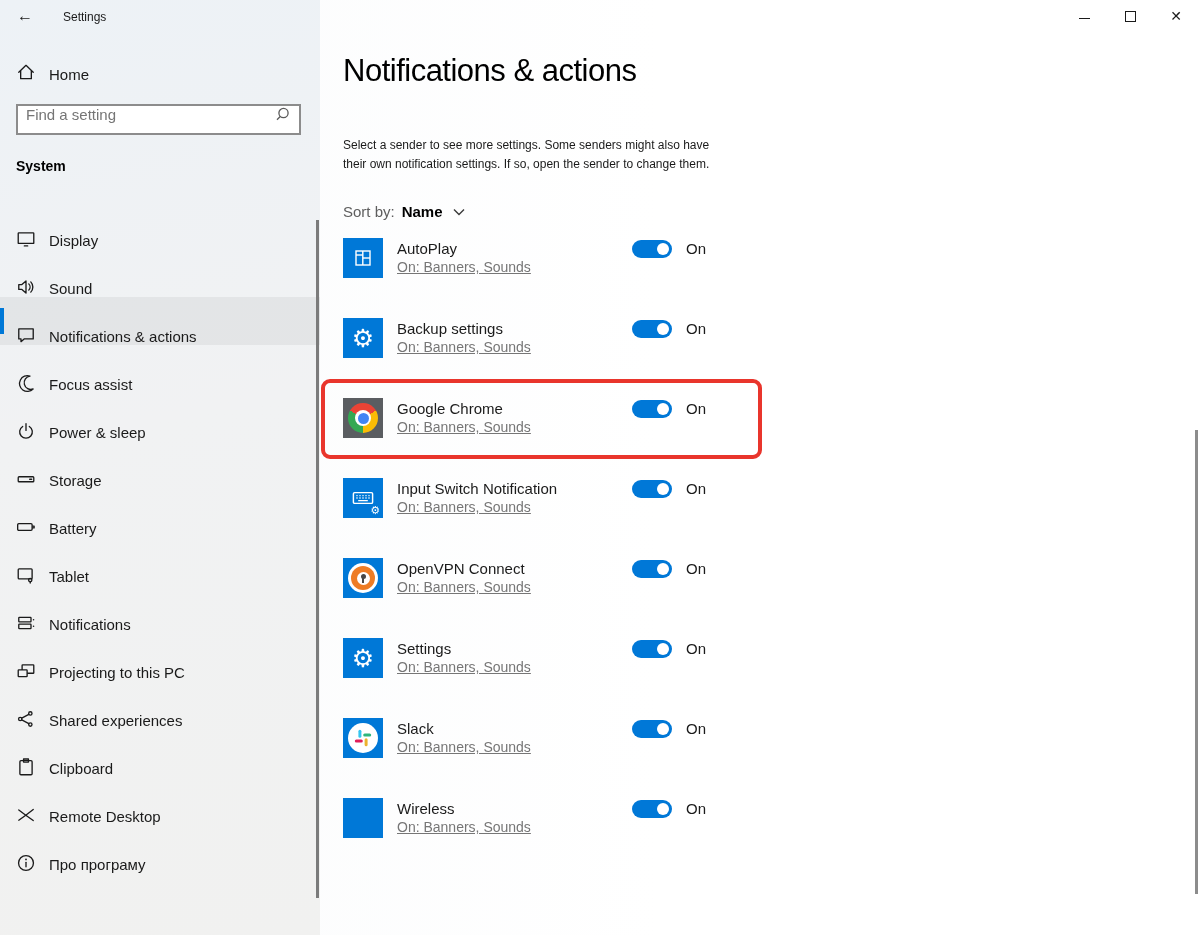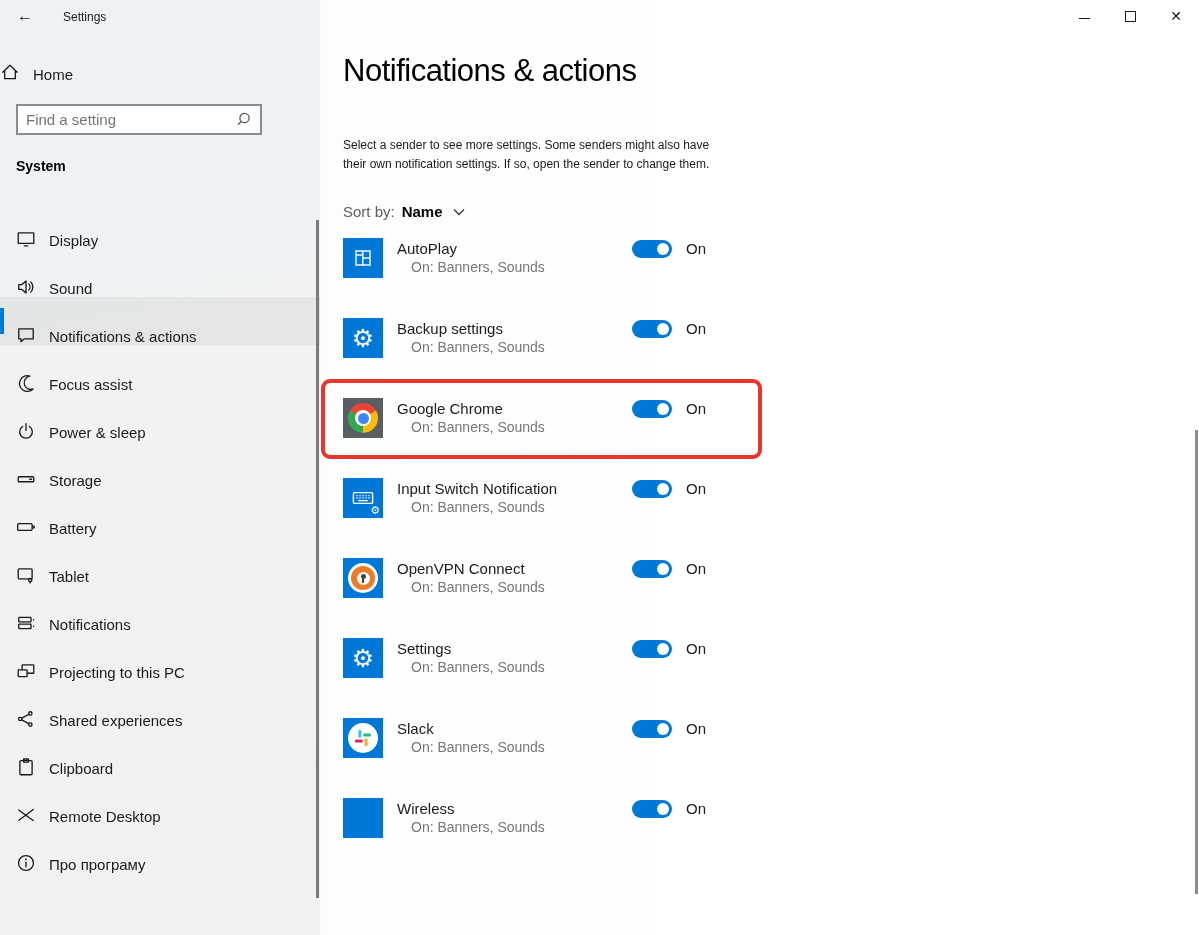--- a/index.html
+++ b/index.html
@@ -7,26 +7,26 @@
   body { font-family:"Liberation Sans","DejaVu Sans",sans-serif; background:#fff; overflow:hidden; }
   .window { position:relative; width:1199px; height:935px; background:linear-gradient(90deg,#fafbfc 0%,#ffffff 55%); }
 
   
   .sidebar { position:absolute; left:0; top:0; width:320px; height:935px;
              background:linear-gradient(170deg,#edf2f6 0%,#f1f2f3 45%,#f1f1f0 100%); }
   .back-btn { position:absolute; left:8px; top:2px; width:34px; height:28px; display:flex; align-items:center; justify-content:center;
               font-size:16px; color:#1a1a1a; cursor:pointer; }
   .tb-title { position:absolute; left:63px; top:10px; font-size:12px; color:#1a1a1a; }
 
-  .home-row { position:absolute; left:0; top:58px; width:100%; height:32px; display:flex; align-items:center; padding-left:0; }
+  .home-row { position:absolute; left:0; top:58px; width:100%; height:32px; display:flex; align-items:center; padding-left:16px; }
   .home-row .sb-icon { margin-right:13px; }
   .home-row .sb-label { font-size:15px; color:#1a1a1a; }
 
-  .search-box { position:absolute; left:16px; top:104px; width:246px; height:31px; background:#fff;
-                border:2px solid #8c8c8c; display:flex; align-items:center; }
+  .search-box { position:absolute; left:16px; top:104px; width:285px; height:31px; background:#fff;
+                border:2px solid #8c8c8c; display:flex; align-items:flex-start; }
   .search-box input { flex:1; border:none; outline:none; background:transparent; font-family:inherit;
                       font-size:15px; color:#5f5f5f; padding-left:8px; }
   .search-box .mag { margin-right:8px; display:flex; }
 
   .section-header { position:absolute; left:16px; top:158px; font-size:14px; font-weight:bold; color:#000; }
 
   .nav { position:absolute; left:0; top:201px; width:100%; }
   .sb-item { position:relative; height:48px; display:flex; align-items:flex-end; padding-left:16px; cursor:pointer; }
   .sb-item .sb-icon { width:20px; height:20px; margin-right:13px; color:#1b1b1b; flex:0 0 20px; display:flex; align-items:center; justify-content:center;}
   .sb-item .sb-label { font-size:15px; color:#1a1a1a; white-space:nowrap; }
@@ -52,21 +52,21 @@
   .sort-value { color:#000; font-weight:bold; margin-left:7px; }
   .sort-chevron { margin-left:10px; display:flex; }
 
   .app-list { position:absolute; left:23px; top:238px; width:440px; }
   .app-row { position:relative; height:80px; }
   .app-icon { position:absolute; left:0; top:0; width:40px; height:40px; background:#0078d7;
               display:flex; align-items:center; justify-content:center; color:#fff; }
   .app-icon.gray { background:#5a5d61; }
   .app-icon.glyph { font-size:25px; line-height:1; font-family:"DejaVu Sans",sans-serif; }
   .app-name { position:absolute; left:54px; top:2px; font-size:15px; color:#1b1b1b; white-space:nowrap;text-align:right; }
-  .app-status { position:absolute; left:68px; top:21px; font-size:14px; color:#767676; white-space:nowrap; }
+  .app-status { position:absolute; left:54px; top:21px; font-size:14px; color:#767676; white-space:nowrap;text-decoration:underline; }
   .toggle { position:absolute; left:289px; top:2px; width:40px; height:18px; border-radius:10px; background:#0078d7; cursor:pointer; }
   .toggle::after { content:''; position:absolute; right:3px; top:3px; width:12px; height:12px; border-radius:50%; background:#fff; }
   .toggle-label { position:absolute; left:343px; top:2px; font-size:15px; color:#1b1b1b; }
 
   
   .chrome-logo { position:relative; width:30px; height:30px; border-radius:50%;
                  background:conic-gradient(from 60deg,#fbbc05 0 120deg,#34a853 0 240deg,#ea4335 0 360deg); }
   .chrome-logo::before { content:''; position:absolute; inset:7px; background:#fff; border-radius:50%; }
   .chrome-logo::after { content:''; position:absolute; inset:9.5px; background:#4285f4; border-radius:50%; }
 

